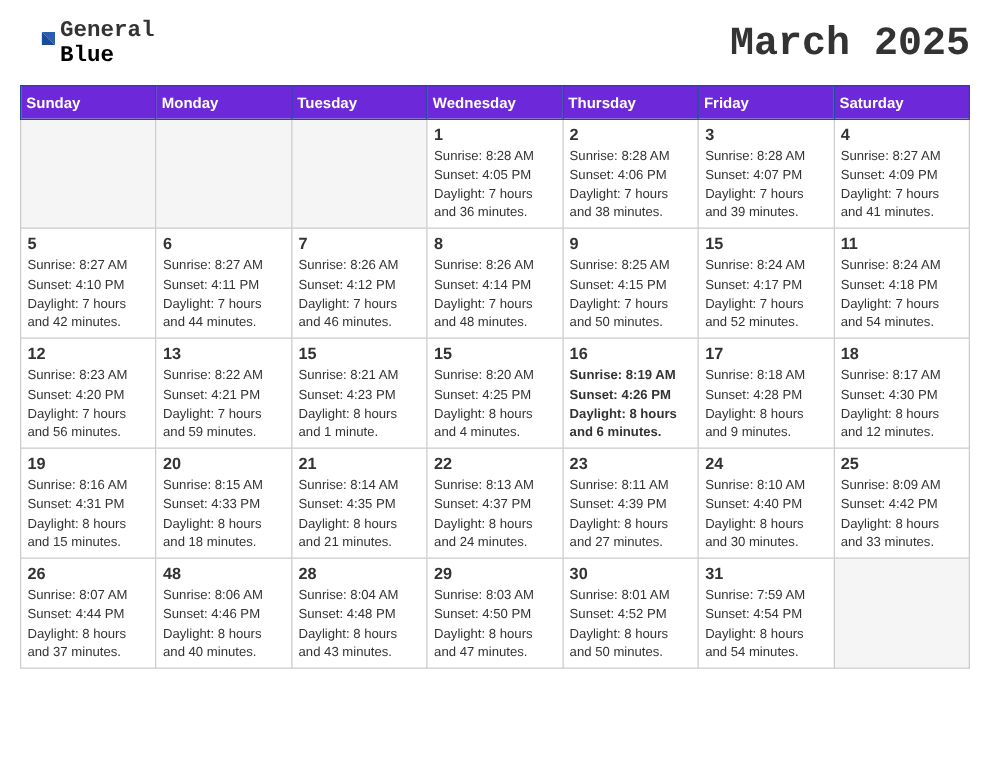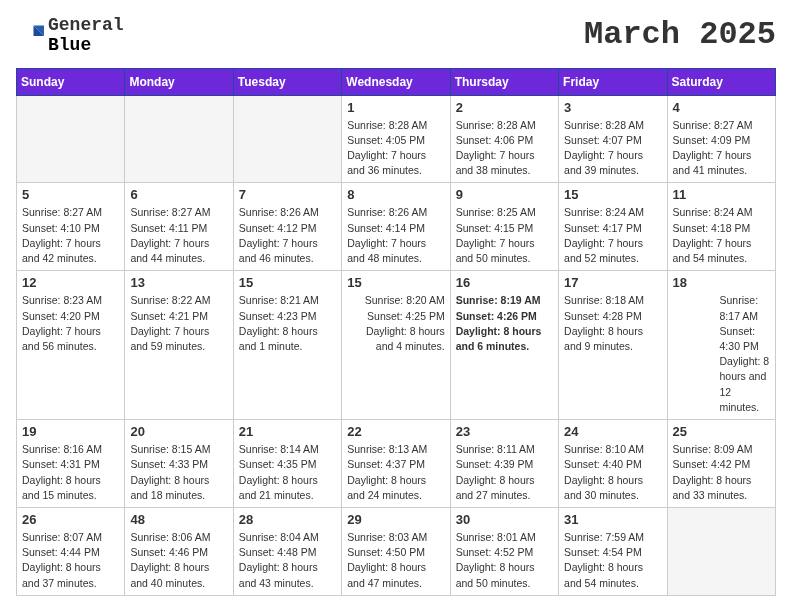--- a/index.html
+++ b/index.html
@@ -212,39 +212,39 @@
 Daylight: 7 hours and 59 minutes.</div>
         </td>
         <td>
           <div class="day-number">15</div>
           <div class="day-info" style="white-space: pre-line;">Sunrise: 8:21 AM
 Sunset: 4:23 PM
 Daylight: 8 hours and 1 minute.</div>
         </td>
         <td>
           <div class="day-number">15</div>
-          <div class="day-info" style="white-space: pre-line; text-align: right;">Sunrise: 8:20 AM
+          <div class="day-info" style="white-space: pre-line;">Sunrise: 8:20 AM
 Sunset: 4:25 PM
 Daylight: 8 hours and 4 minutes.</div>
         </td>
         <td>
           <div class="day-number">16</div>
           <div class="day-info" style="white-space: pre-line; font-weight: bold;">Sunrise: 8:19 AM
 Sunset: 4:26 PM
 Daylight: 8 hours and 6 minutes.</div>
         </td>
         <td>
           <div class="day-number">17</div>
           <div class="day-info" style="white-space: pre-line;">Sunrise: 8:18 AM
 Sunset: 4:28 PM
 Daylight: 8 hours and 9 minutes.</div>
         </td>
         <td>
           <div class="day-number">18</div>
-          <div class="day-info" style="white-space: pre-line; margin-left: 47px;">Sunrise: 8:17 AM
+          <div class="day-info" style="white-space: pre-line;">Sunrise: 8:17 AM
 Sunset: 4:30 PM
 Daylight: 8 hours and 12 minutes.</div>
         </td>
       </tr>
       <tr class="week-row-alt">
         <td>
           <div class="day-number">19</div>
           <div class="day-info" style="white-space: pre-line;">Sunrise: 8:16 AM
 Sunset: 4:31 PM
 Daylight: 8 hours and 15 minutes.</div>

